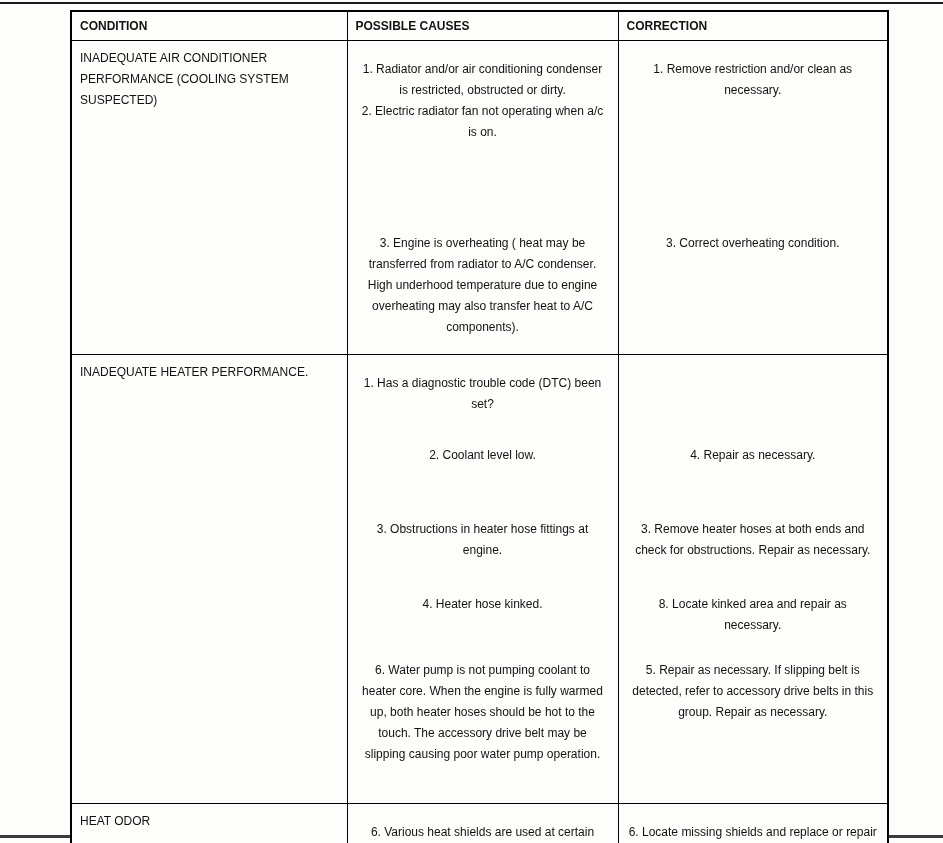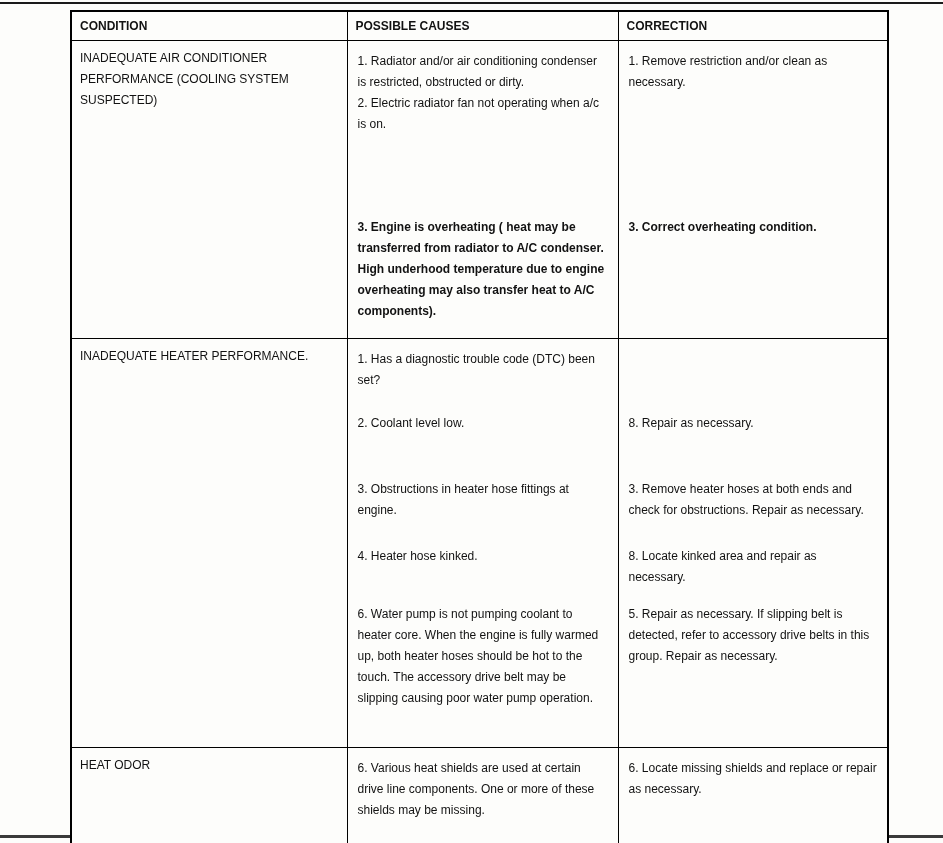--- a/index.html
+++ b/index.html
@@ -47,38 +47,39 @@
     font-weight: normal;
   }
   thead th {
     font-weight: bold;
     padding: 4px 8px 3px 8px;
     border-bottom: 1.5px solid #000;
     height: 18px;
   }
   td.cause-cell, td.correction-cell {
     border-left: 1.5px solid #000;
-    padding: 10px 10px 6px 10px;
+    padding: 18px 10px 6px 10px;
     white-space: pre-line;
+    text-align: center;
   }
   td.condition-cell {
     padding: 7px 10px 6px 8px;
     white-space: pre-line;
     margin-left: 19px;
   }
   tr.section-start td {
     border-top: 1.5px solid #000;
   }
   thead th.h2, thead th.h3 {
     border-left: 1.5px solid #000;
   }
 
   
   tr.r1p1 td { height: 150px; }
-  tr.r1p2 td { height: 115px; font-weight: bold; }
+  tr.r1p2 td { height: 115px; }
   tr.r2p1 td { height: 48px; }
   tr.r2p2 td { height: 50px; margin-left: 12px; }
   tr.r2p3 td { height: 51px; }
   tr.r2p4 td { height: 32px; }
   tr.r2p5 td { height: 137px; }
   tr.r3p1 td { height: 90px; }
 </style>
 </head>
 <body>
 
@@ -112,21 +113,21 @@
         <td class="correction-cell">3. Correct overheating condition.</td>
       </tr>
 
       <tr class="section-start r2p1">
         <td class="condition-cell" rowspan="5">INADEQUATE HEATER PERFORMANCE.</td>
         <td class="cause-cell">1. Has a diagnostic trouble code (DTC) been set?</td>
         <td class="correction-cell"></td>
       </tr>
       <tr class="r2p2">
         <td class="cause-cell">2. Coolant level low.</td>
-        <td class="correction-cell">8. Repair as  necessary.</td>
+        <td class="correction-cell">4. Repair as  necessary.</td>
       </tr>
       <tr class="r2p3">
         <td class="cause-cell">3. Obstructions in heater hose fittings at engine.</td>
         <td class="correction-cell">3. Remove heater hoses at both ends and check for obstructions. Repair as necessary.</td>
       </tr>
       <tr class="r2p4">
         <td class="cause-cell">4. Heater hose kinked.</td>
         <td class="correction-cell">8. Locate kinked area and repair as necessary.</td>
       </tr>
       <tr class="r2p5">

